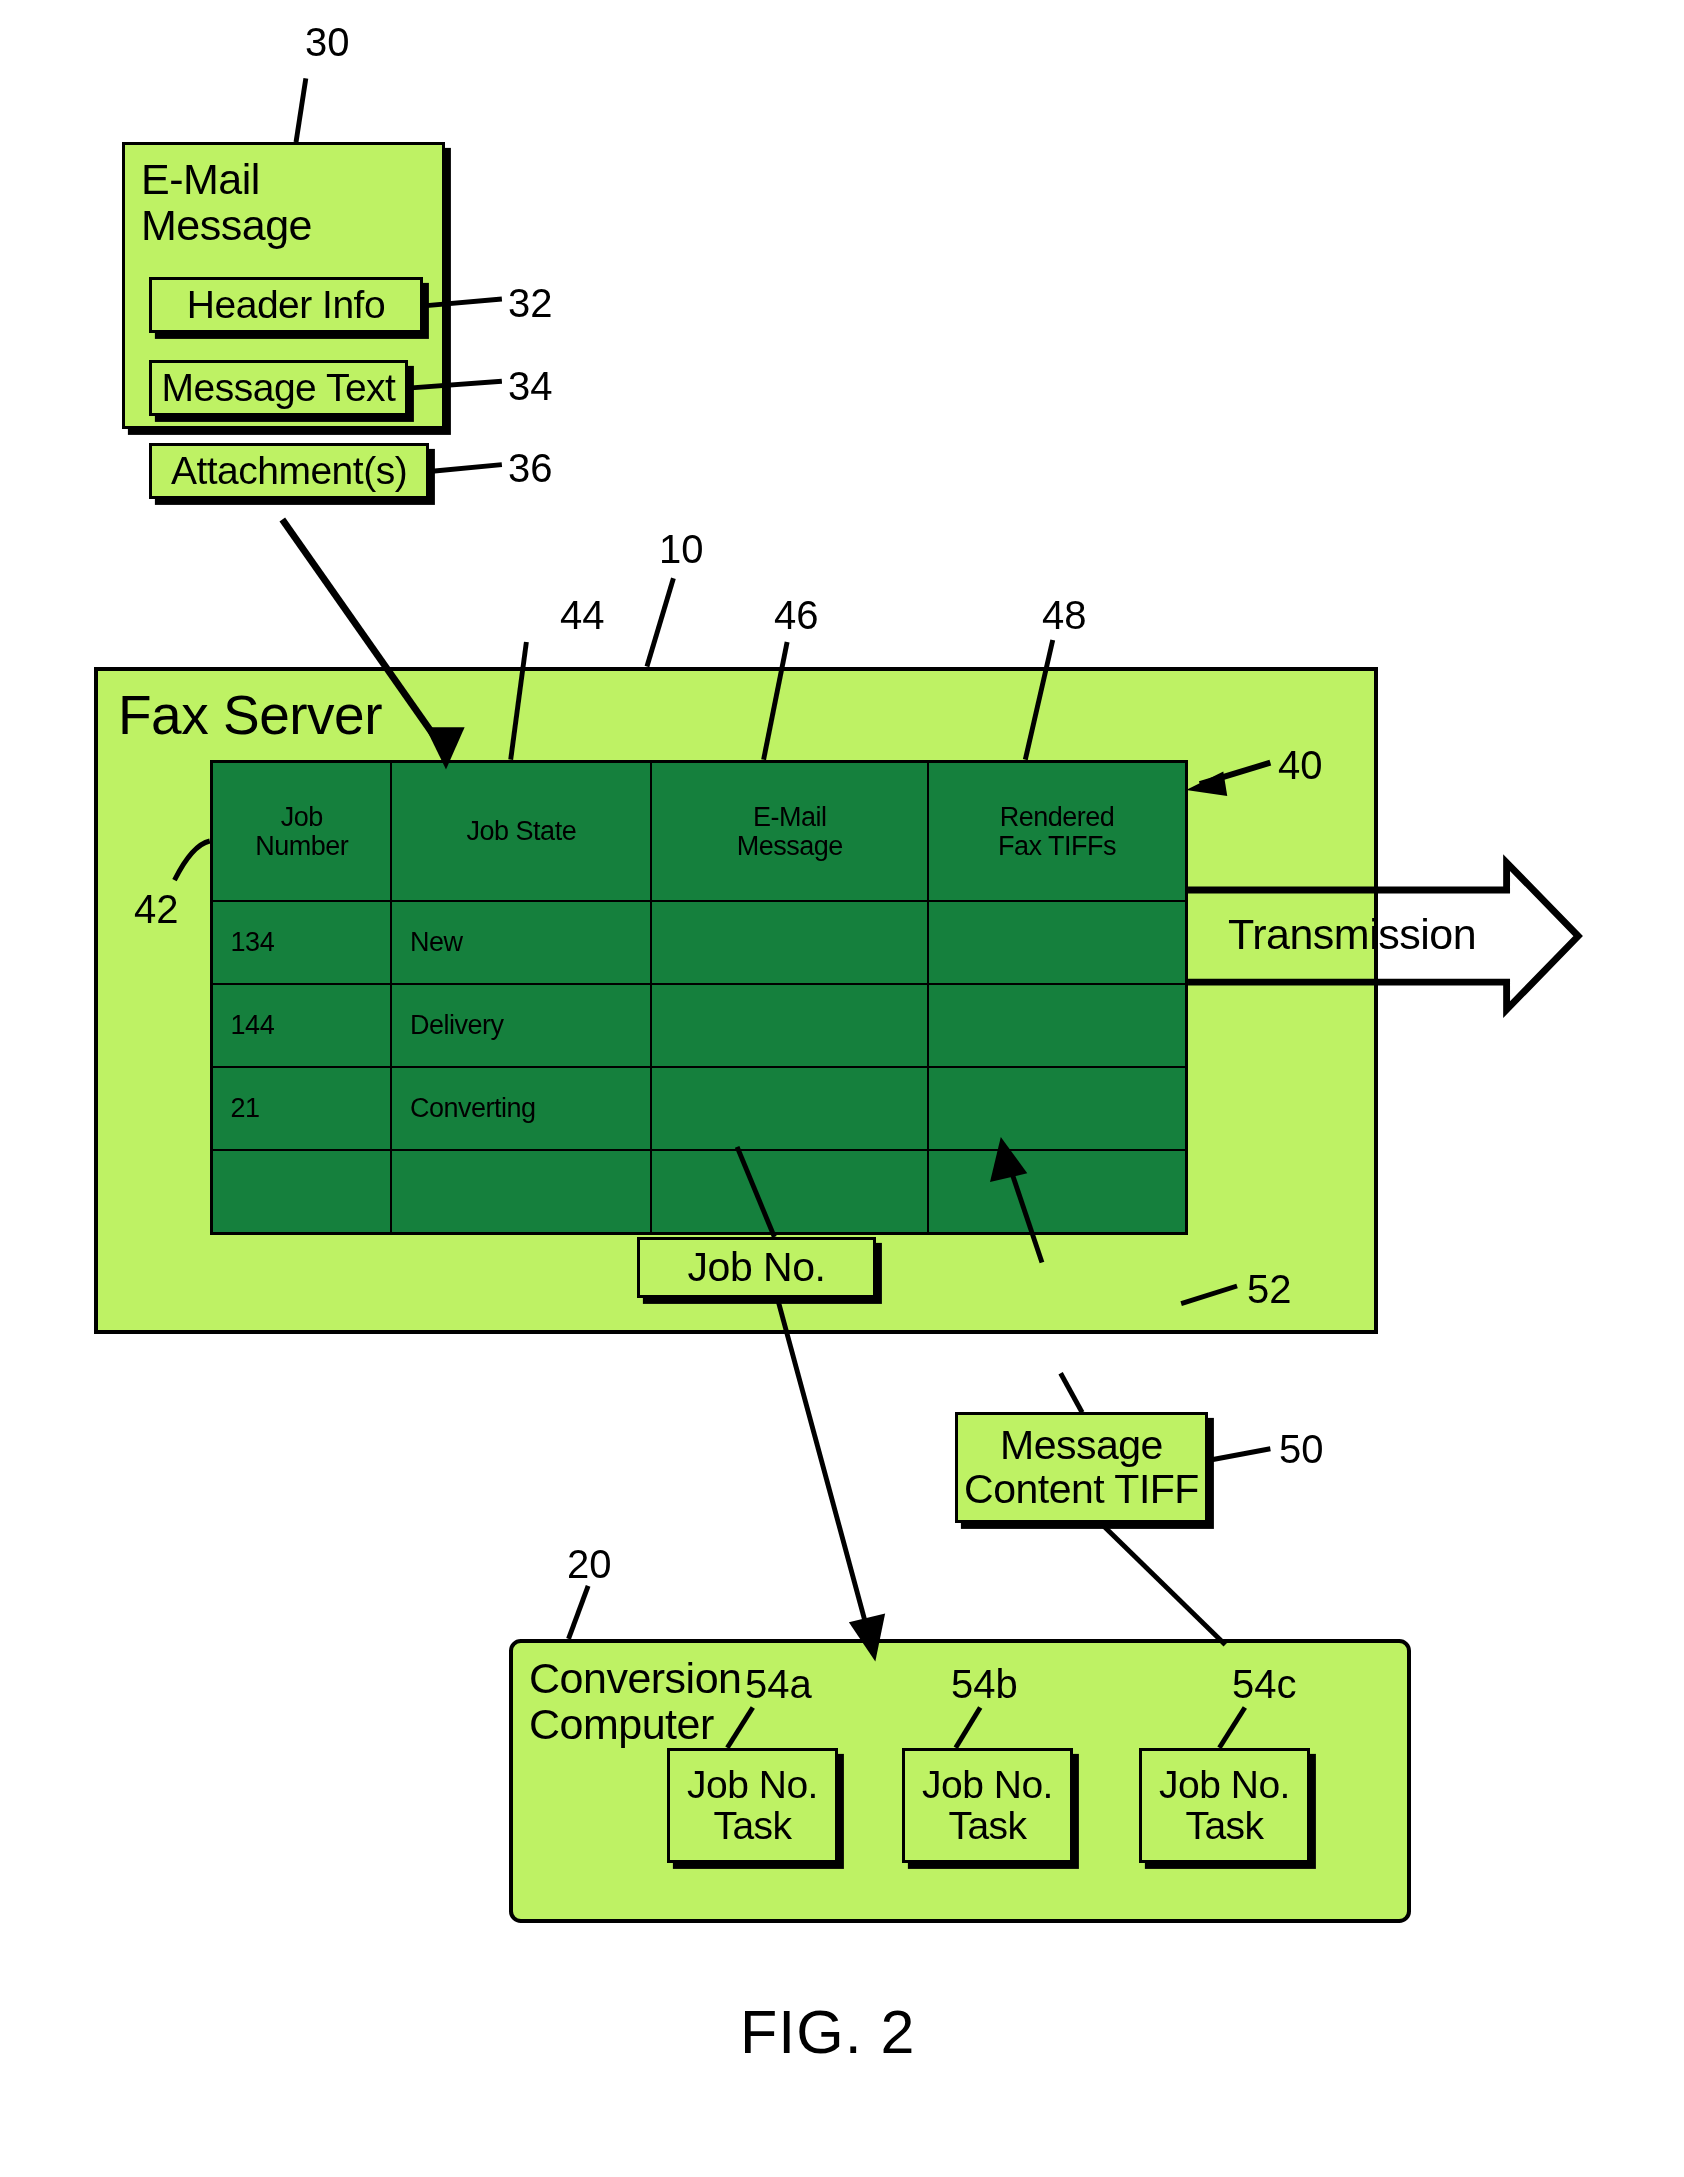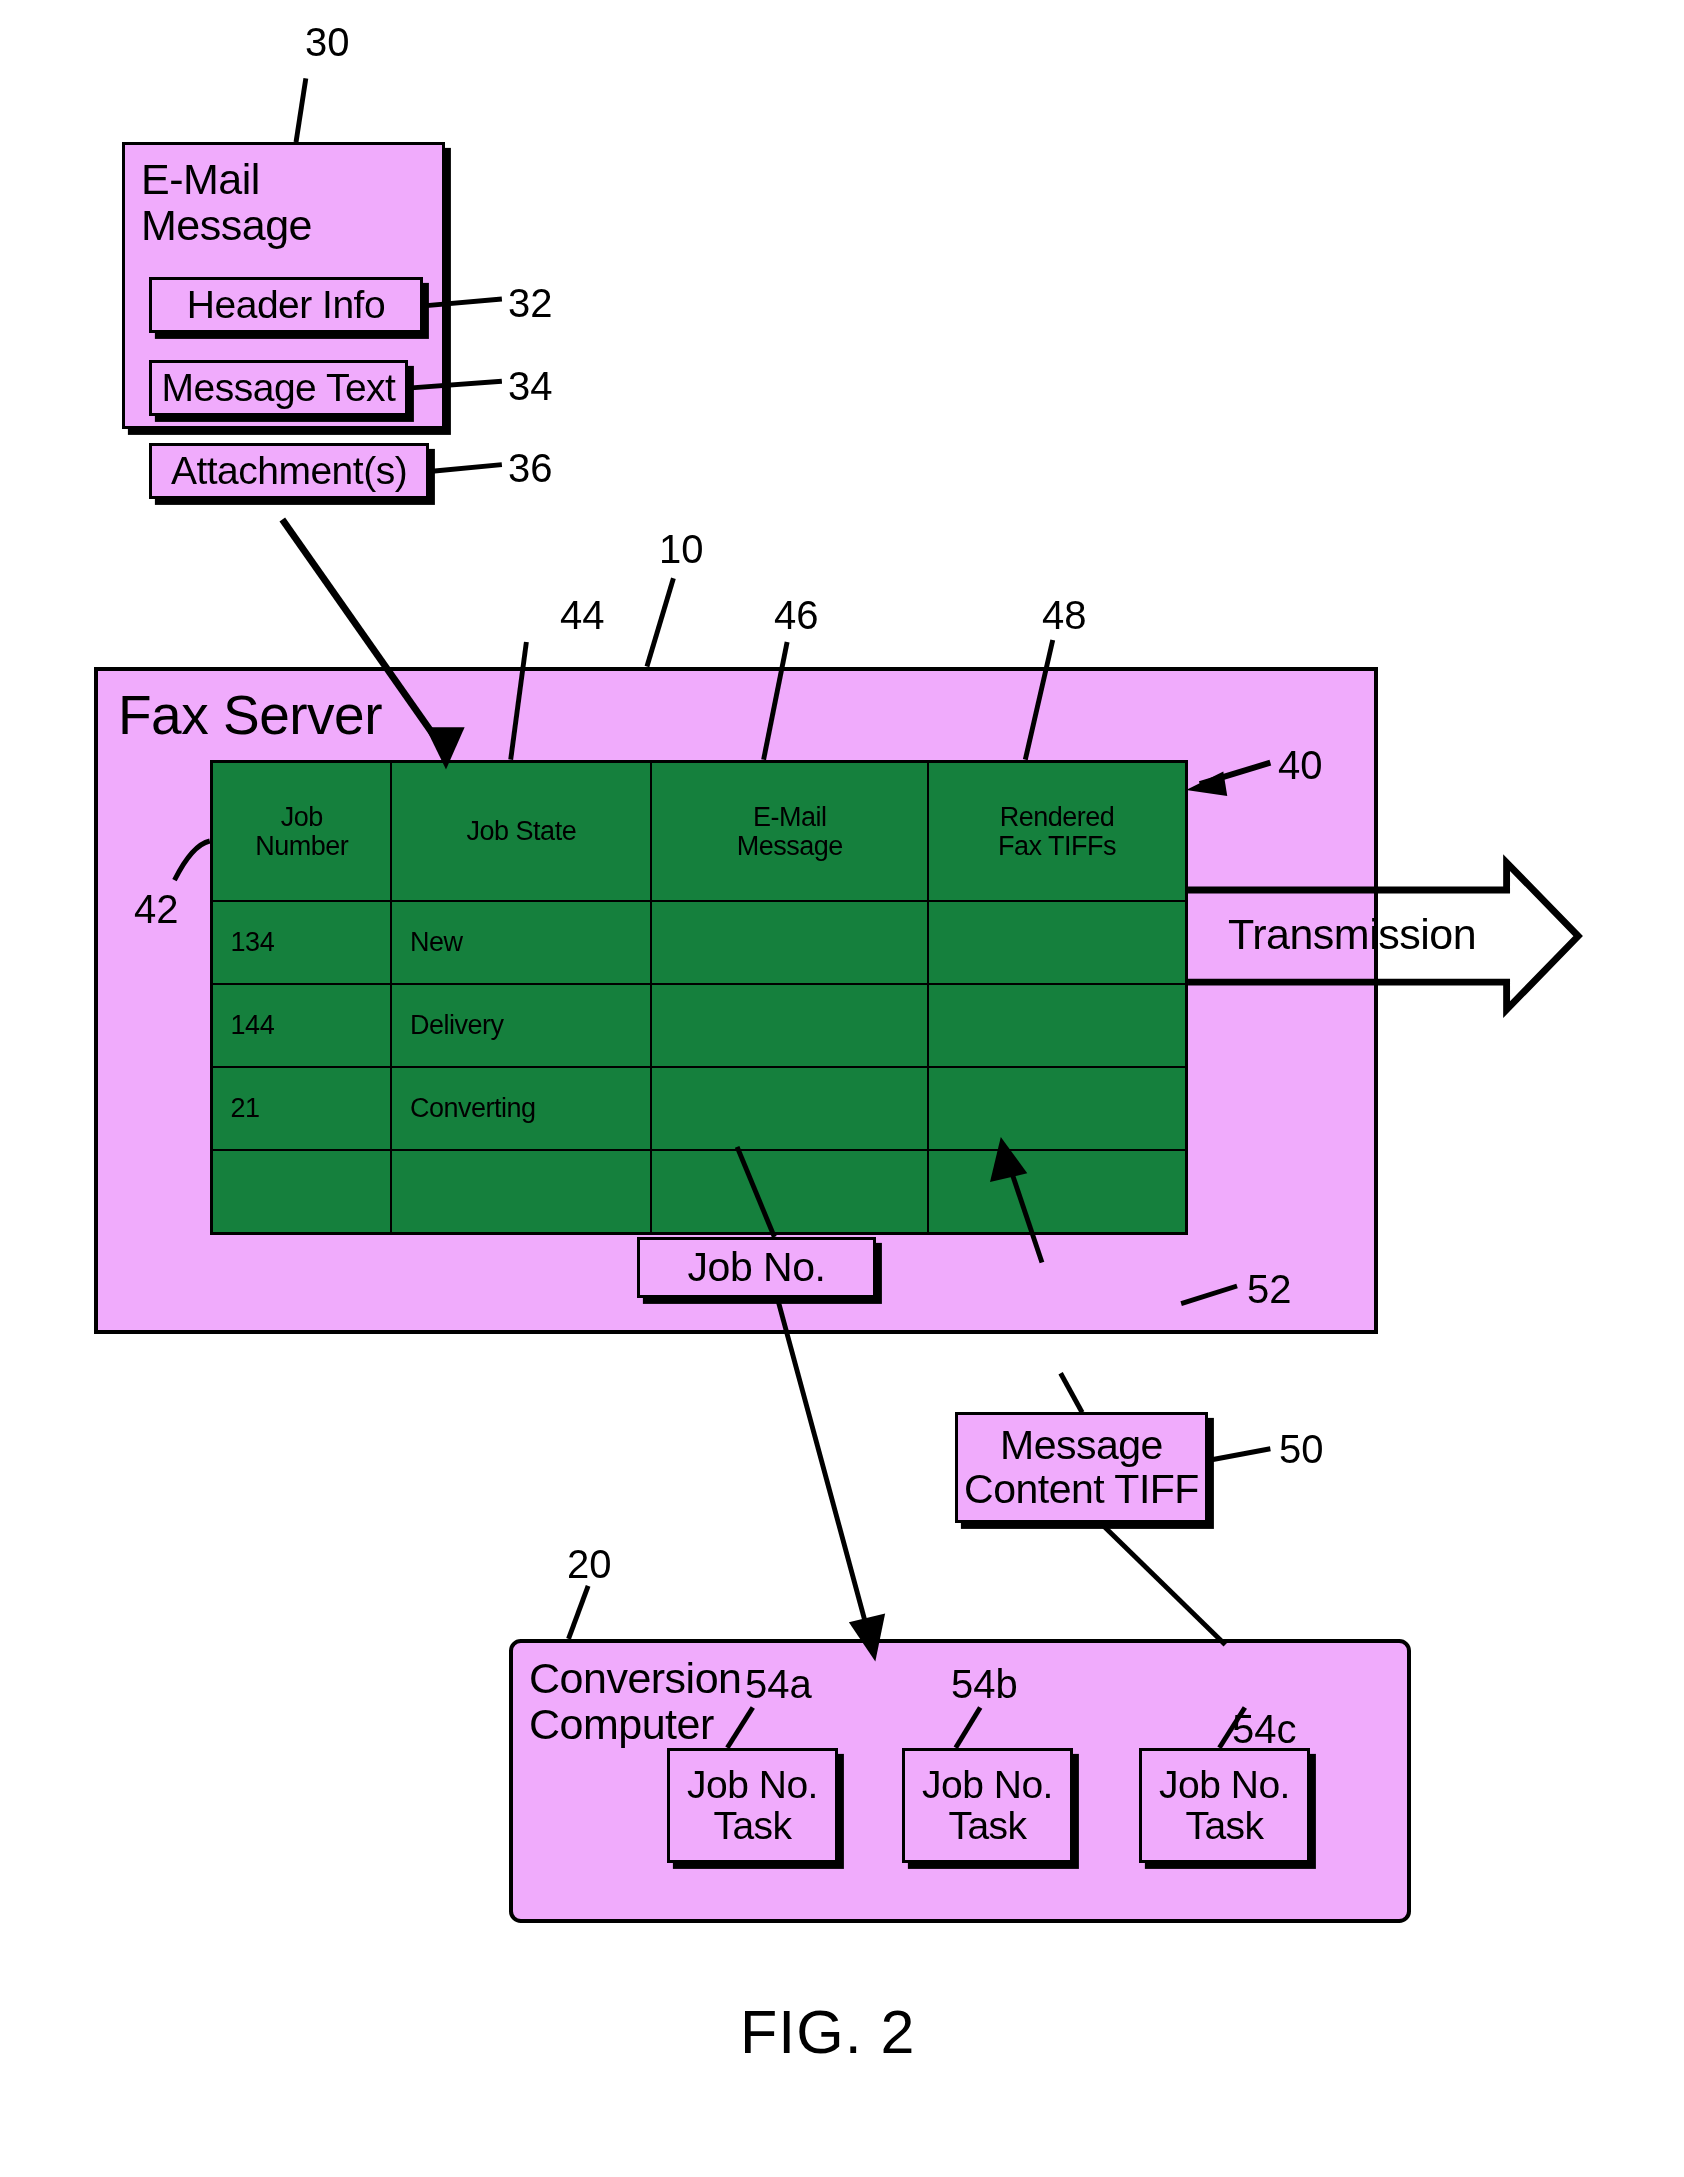--- a/index.html
+++ b/index.html
@@ -8,21 +8,21 @@
     font-family:"Liberation Sans", sans-serif;
     color:#000;
     -webkit-font-smoothing:none;
   }
   .stage{position:absolute;inset:0;}
 
   
   .box{
     position:absolute;
     border:3.9px solid #000;
-    background:#f0abfc;
+    background:#bef264;
     box-sizing:border-box;
   }
   .box.shadow{ box-shadow:5.9px 5.9px 0 0 #000; }
 
   .lbl{
     position:absolute;
     white-space:pre;
     line-height:1.06;
     letter-spacing:-0.5px;
   }
@@ -191,21 +191,21 @@
   <div class="box shadow" style="left:902px;top:1748px;width:171px;height:115px;">
     <div class="center" style="font-size:39px;white-space:pre-line;">Job No.
 Task</div>
   </div>
   <div class="ref" style="left:951px;top:1662px;">54b</div>
 
   <div class="box shadow" style="left:1139px;top:1748px;width:171px;height:115px;">
     <div class="center" style="font-size:39px;white-space:pre-line;">Job No.
 Task</div>
   </div>
-  <div class="ref" style="left:1232px;top:1662px;margin-top:45px;">54c</div>
+  <div class="ref" style="left:1232px;top:1662px;">54c</div>
 
   <div class="lbl" style="left:740px;top:2000px;font-size:61px;letter-spacing:1px;">FIG. 2</div>
 
   <svg class="overlay" viewBox="0 0 1719 2222" preserveAspectRatio="none">
 
     <path d="M312,80 L302,145" stroke-width="5"></path>
 
     <path d="M432,312 L512,305" stroke-width="5"></path>
     <path d="M416,396 L512,389" stroke-width="5"></path>
     <path d="M438,481 L512,474" stroke-width="5"></path>

